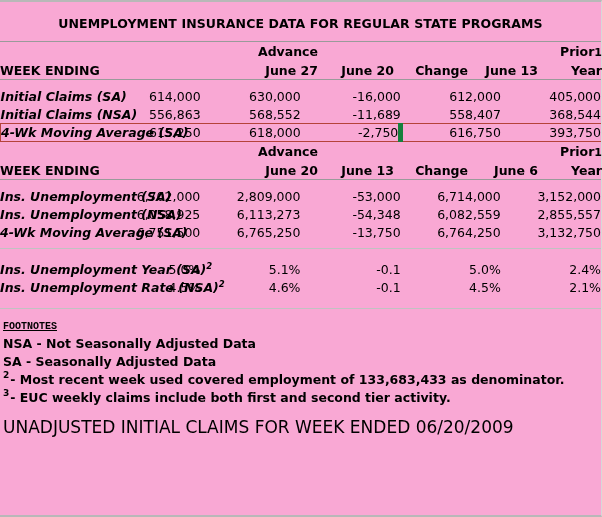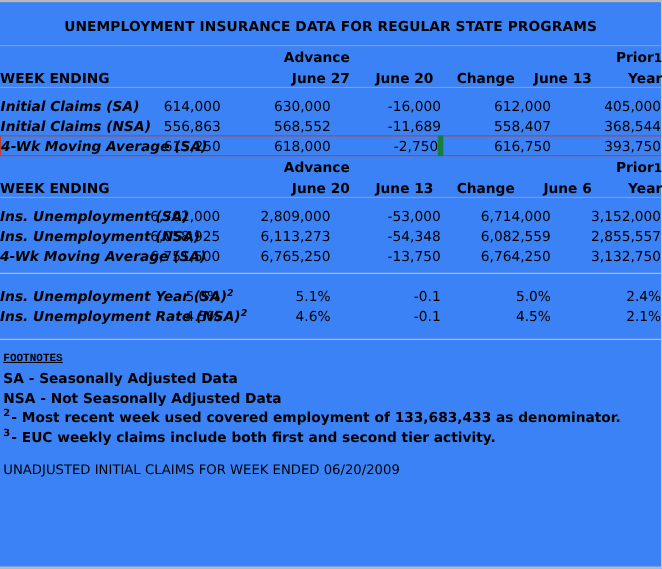--- a/index.html
+++ b/index.html
@@ -9,21 +9,21 @@
   }
   body {
     width: 602px; height: 517px;
     font-family: "DejaVu Sans", sans-serif;
     color: #000000;
     overflow: hidden;
   }
   .page {
     width: 602px; height: 517px;
     position: relative;
-    background: #3b82f6;
+    background: #f9a8d4;
     border-top: 2px solid #b8b8b8;
     border-bottom: 2px solid #b8b8b8;
     border-right: 1px solid #d8d8d8;
     padding: 0;
   }
   .rule {
     height: 1px;
     background: #9a9a9a;
     width: 100%;
     margin: 0;
@@ -107,21 +107,21 @@
     line-height: 18px;
   }
   .foot-line sup {
     font-size: 9px;
     font-weight: bold;
     vertical-align: super;
     margin-right: 1px;
   }
   .tail {
     padding: 12px 0 0 3px;
-    font-size: 12px;
+    font-size: 17px;
     font-weight: normal;
     line-height: 16px;
   }
   .sect-rule { margin-top: 5px; }
 </style>
 </head>
 <body>
 
 <div class="page">
 
@@ -270,21 +270,21 @@
     <tr>
           <td colspan="6" class="spacer-sm"></td>
         </tr>
   </tbody>
     </table>
 
   <div class="rule-light sect-rule"></div>
 
   <div class="foot">
     <div class="foot-title">FOOTNOTES</div>
+    <div class="foot-line">NSA - Not Seasonally Adjusted Data</div>
     <div class="foot-line">SA - Seasonally Adjusted Data</div>
-    <div class="foot-line">NSA - Not Seasonally Adjusted Data</div>
     <div class="foot-line"><sup>2</sup><span>- Most recent week used covered employment of 133,683,433 as denominator.</span></div>
     <div class="foot-line"><sup>3</sup><span>- EUC weekly claims include both first and second tier activity.</span></div>
   </div>
 
   <div class="tail">UNADJUSTED INITIAL CLAIMS FOR WEEK ENDED 06/20/2009</div>
 
 </div>
 
 </body></html>

